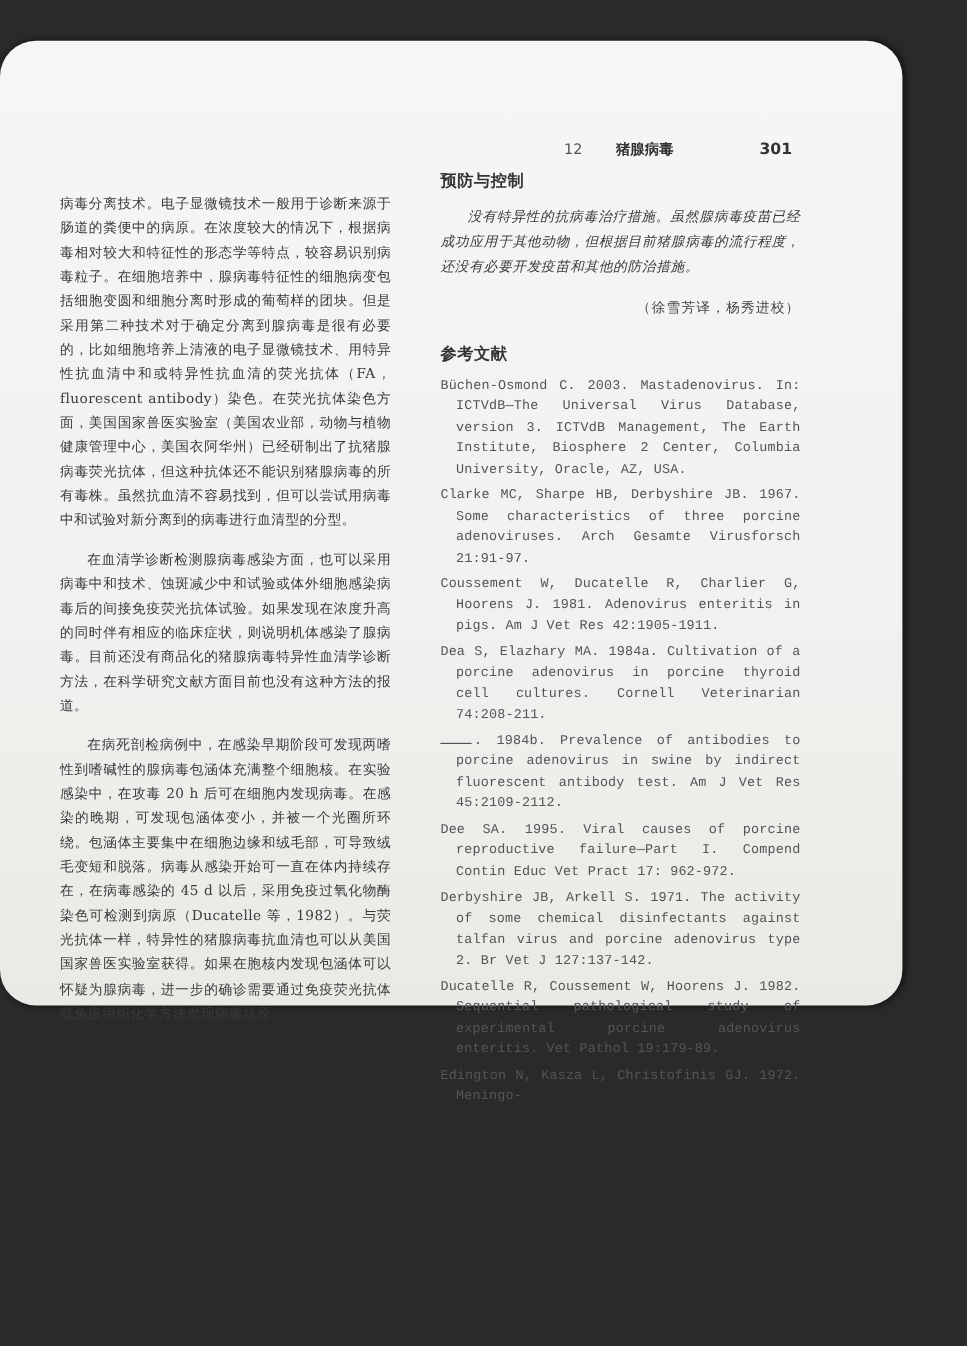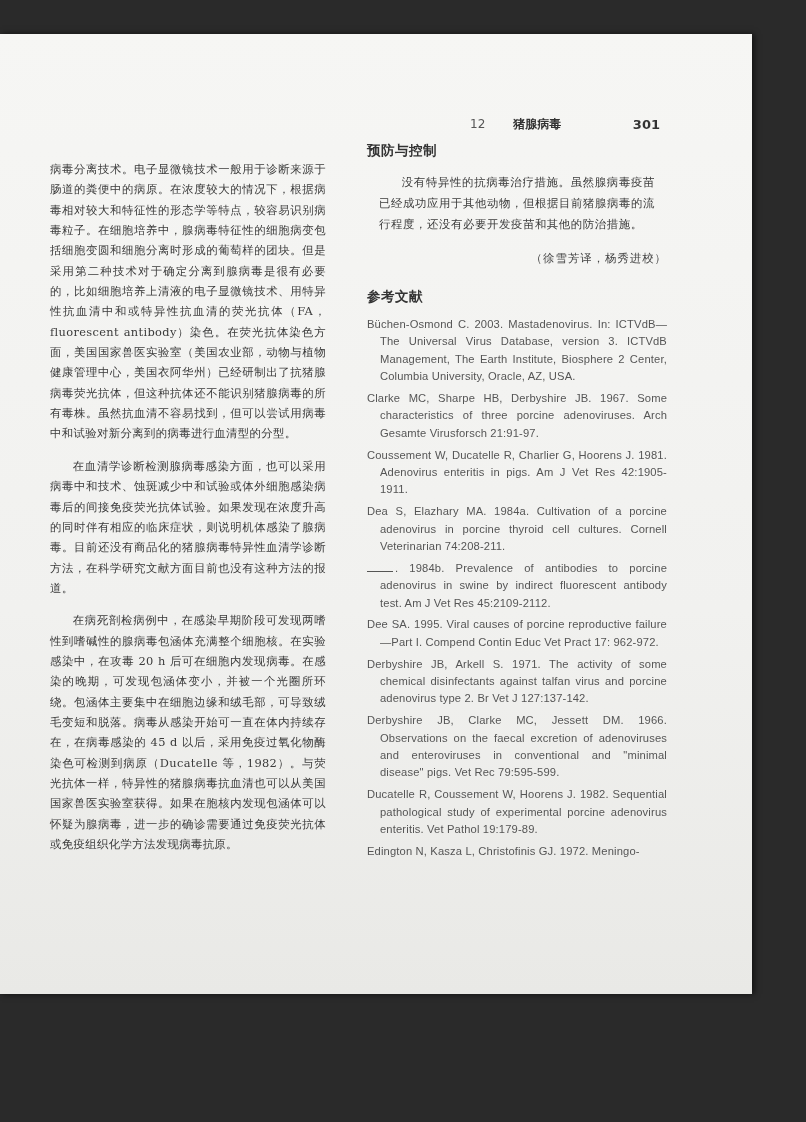--- a/index.html
+++ b/index.html
@@ -3,23 +3,24 @@
 <meta charset="utf-8">
 <style>
   html, body { margin:0; padding:0; }
   body {
     width:806px; height:1122px; overflow:hidden;
     background:#2a2a2a;
     position:relative;
     font-family:"DejaVu Serif", serif;
   }
   .page {
-    position:absolute; left:0; top:34px; width:752px; height:960px;
+    position:absolute; left:0; top:34px; width:752px; height:804px;
     background:linear-gradient(180deg,#f6f6f4 0%,#f1f1ef 60%,#e9e9e6 100%);
     box-shadow: 2px 0 6px rgba(0,0,0,.6);
+    border-radius: 30px;
   }
   .running-head {
     position:absolute; top:80px; left:470px; width:190px; height:20px;
     font-family:"DejaVu Sans", sans-serif; color:#444;
     font-size:12px; display:flex; align-items:center;
   }
   .running-head .chap { color:#555; }
   .running-head .ctitle { margin-left:28px; font-weight:bold; color:#333; }
   .running-head .pno { margin-left:auto; font-size:13px; font-weight:bold; color:#333; }
 
@@ -32,25 +33,25 @@
   .col-left p.cont { text-indent:0; }
 
   .col-right {
     position:absolute; left:367px; top:108px; width:300px;
     font-size:11.4px; color:#3a3a3a;
   }
   .section-heading {
     font-family:"DejaVu Sans", sans-serif; font-weight:bold; font-size:13.5px;
     color:#333; margin:0 0 10px 0; letter-spacing:0.5px;
   }
-  .prevention p { margin:12px; text-indent:2em; line-height:21px; text-align:justify; letter-spacing:0.6px; }
+  .prevention p { margin:0; text-indent:2em; line-height:21px; text-align:justify; letter-spacing:0.6px;font-style:italic; }
   .translator { text-align:right; margin:16px 0 22px 0; font-size:11.4px; color:#444; letter-spacing:1px; }
   .refs { margin-top:0; }
   .ref {
-    font-family:Liberation Sans, sans-serif; font-size:11.2px; line-height:17.4px;
+    font-family:Liberation Mono, monospace; font-size:11.2px; line-height:17.4px;
     color:#555; padding-left:13px; text-indent:-13px; margin-bottom:4.4px;
     text-align:justify; letter-spacing:0.15px;
   }
   .ref .dash { display:inline-block; width:26px; border-bottom:1px solid #555; height:8px; margin-right:2px; vertical-align:baseline; }
 </style>
 </head>
 <body>
 
 <div class="page">
 
@@ -75,18 +76,17 @@
 
     <div class="refs">
       <h3 class="section-heading">参考文献</h3>
       <div class="ref"><span>Büchen-Osmond C. 2003. Mastadenovirus. In: ICTVdB—The Universal Virus Database, version 3. ICTVdB Management, The Earth Institute, Biosphere 2 Center, Columbia University, Oracle, AZ, USA.</span></div>
       <div class="ref"><span>Clarke MC, Sharpe HB, Derbyshire JB. 1967. Some characteristics of three porcine adenoviruses. Arch Gesamte Virusforsch 21:91-97.</span></div>
       <div class="ref"><span>Coussement W, Ducatelle R, Charlier G, Hoorens J. 1981. Adenovirus enteritis in pigs. Am J Vet Res 42:1905-1911.</span></div>
       <div class="ref"><span>Dea S, Elazhary MA. 1984a. Cultivation of a porcine adenovirus in porcine thyroid cell cultures. Cornell Veterinarian 74:208-211.</span></div>
       <div class="ref"><span class="dash"></span><span>. 1984b. Prevalence of antibodies to porcine adenovirus in swine by indirect fluorescent antibody test. Am J Vet Res 45:2109-2112.</span></div>
       <div class="ref"><span>Dee SA. 1995. Viral causes of porcine reproductive failure—Part I. Compend Contin Educ Vet Pract 17: 962-972.</span></div>
       <div class="ref"><span>Derbyshire JB, Arkell S. 1971. The activity of some chemical disinfectants against talfan virus and porcine adenovirus type 2. Br Vet J 127:137-142.</span></div>
-      <div class="ref"><span>Derbyshire JB, Clarke MC, Jessett DM. 1966. Observations on the faecal excretion of adenoviruses and enteroviruses in conventional and "minimal disease" pigs. Vet Rec 79:595-599.</span></div>
       <div class="ref"><span>Ducatelle R, Coussement W, Hoorens J. 1982. Sequential pathological study of experimental porcine adenovirus enteritis. Vet Pathol 19:179-89.</span></div>
       <div class="ref"><span>Edington N, Kasza L, Christofinis GJ. 1972. Meningo-</span></div>
     </div>
   </div>
 </div>
 
 </body></html>

